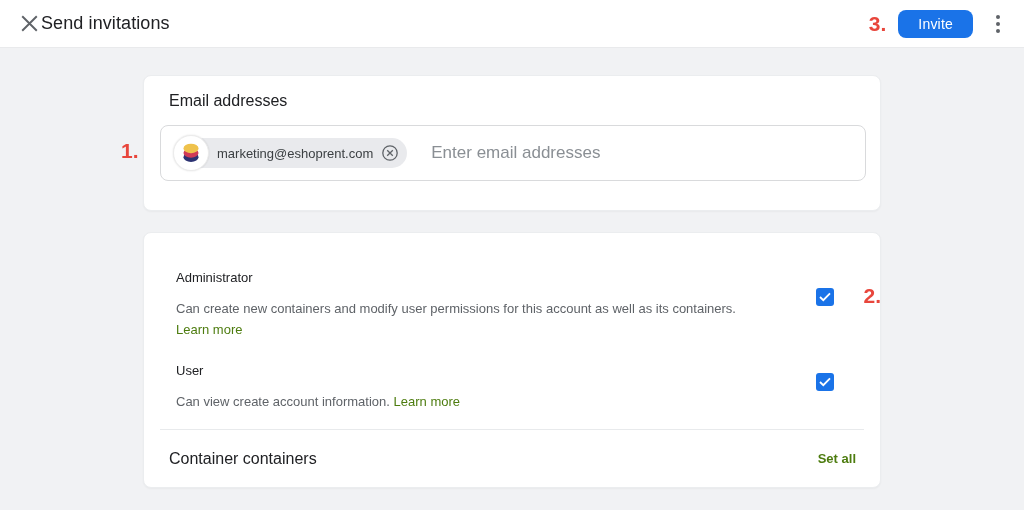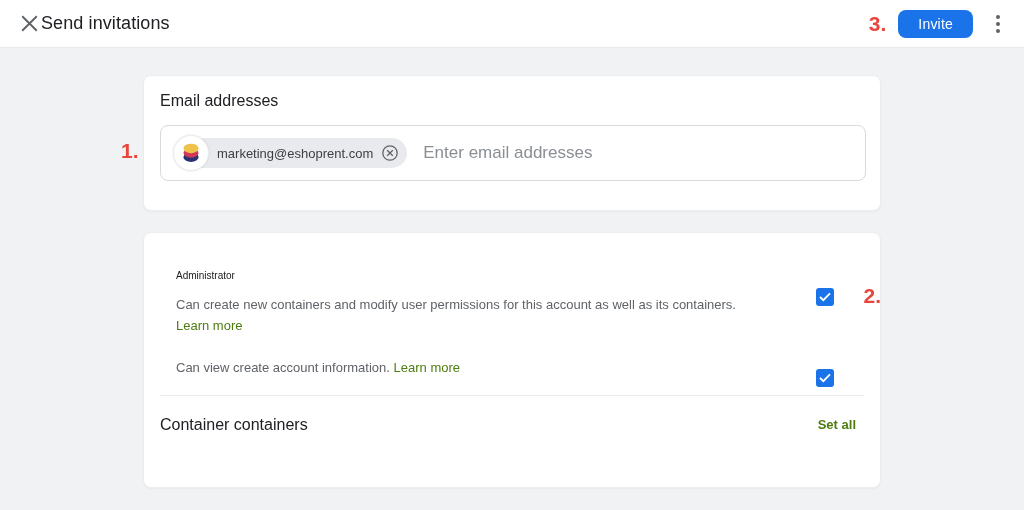--- a/index.html
+++ b/index.html
@@ -43,28 +43,29 @@
   .kebab i { width:4px; height:4px; border-radius:50%; background:#5f6368; }
 
   
   .card {
     position:absolute; left:143px; width:738px;
     background:#ffffff; border:1px solid #ebedef; border-radius:8px;
     box-shadow:0 1px 2px rgba(0,0,0,0.04);
   }
   .card-email { top:75px; height:136px; padding:16px; }
   .card-perms { top:232px; height:256px; padding:16px 16px 0 16px; }
-  .card-heading { font-size:16px; color:#202124; font-weight:400; }
+  .card-heading { font-size:16px; color:#202124; font-weight:400;margin-left:9px; }
 
   
   .email-box {
     margin-top:15px; height:56px; width:706px;
     border:1px solid #d9dadc; border-radius:8px;
     display:flex; align-items:center; padding-left:12px;
     background:#fff;
+    gap:8px;
   }
   .chip { display:flex; align-items:center; position:relative; }
   .chip-avatar {
     width:36px; height:36px; border-radius:50%; background:#ffffff;
     border:1px solid #ececec; z-index:2;
     display:flex; align-items:center; justify-content:center;
     box-shadow:0 0 2px rgba(0,0,0,.12);
   }
   .chip-pill {
     display:flex; align-items:center; height:30px;
@@ -79,21 +80,21 @@
   .email-input {
     border:none; outline:none; flex:1; margin-left:16px;
     font-size:17px; color:#202124; font-family:"Liberation Sans",sans-serif;
     background:transparent;
   }
   .email-input::placeholder { color:#8a8f94; }
   .annotation-1 { position:absolute; left:121px; top:139px; }
 
   
   .role-block { margin-left:16px; margin-top:21px; position:relative; padding-right:90px; }
-  .role-name { font-size:10px; color:#202124; }
+  .role-name { font-size:13px; color:#202124; }
   .role-desc { font-size:13px; color:#5f6368; margin-top:15px; line-height:1.45; }
   .link { color:#4d7c0f; text-decoration:none; font-size:13px; cursor:pointer; }
   .role-learnmore { display:inline-block; margin-top:3px; }
   .checkbox {
     position:absolute; right:30px; width:18px; height:18px;
     background:#1a73e8; border-radius:3px; cursor:pointer;
     display:flex; align-items:center; justify-content:center;
   }
   .cb-admin { top:18px; }
   .cb-user  { top:10px; }
@@ -161,20 +162,21 @@
     <a class="link role-learnmore">Learn more</a>
     <div class="checkbox cb-admin">
       <svg width="12" height="10" viewBox="0 0 12 10">
           <path d="M1 5 L4.3 8.2 L11 1.3" stroke="#ffffff" stroke-width="1.8" fill="none"></path>
         </svg>
     </div>
     <span class="annotation annotation-2">2.</span>
   </div>
 
   <div class="role-block" style="margin-top:25px;">
+    <div class="role-name">User</div>
     <div class="role-desc">
       <span>Can view create account information.</span>
       <a class="link">Learn more</a>
     </div>
     <div class="checkbox cb-user">
       <svg width="12" height="10" viewBox="0 0 12 10">
           <path d="M1 5 L4.3 8.2 L11 1.3" stroke="#ffffff" stroke-width="1.8" fill="none"></path>
         </svg>
     </div>
   </div>

